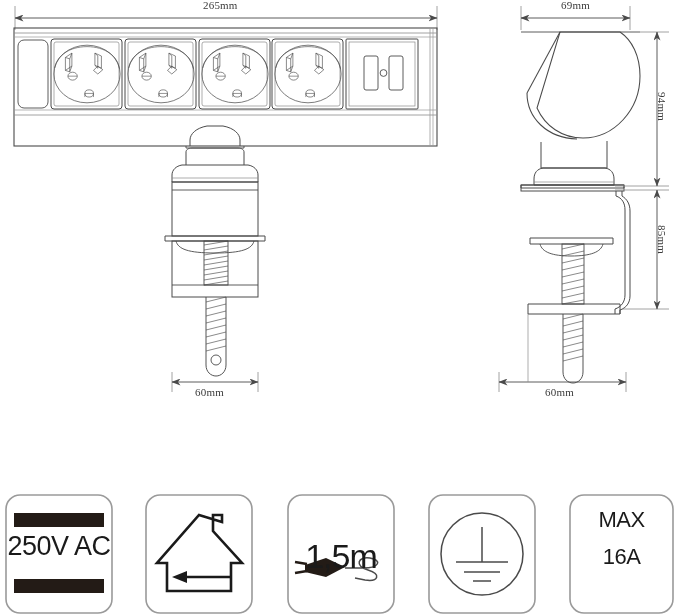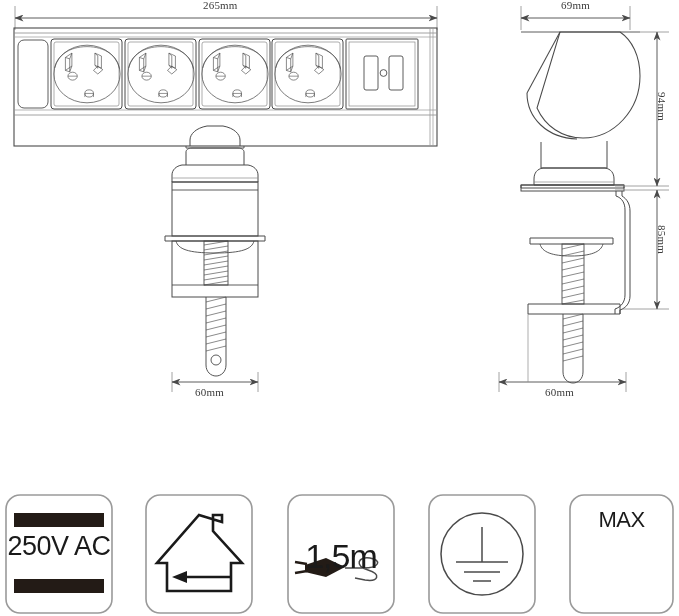--- a/index.html
+++ b/index.html
@@ -315,15 +315,16 @@
 
   <div style="position:absolute; left:6px; top:531px; width:106px; text-align:center;
               font-size:27px; color:#1a1a1a; letter-spacing:-0.5px;">250V AC</div>
 
   <div style="position:absolute; left:288px; top:505px; width:106px; text-align:center;
               font-size:34px; color:#1a1a1a; letter-spacing:-1px;margin-top:32px;">1,5m</div>
 
   <div style="position:absolute; left:570px; top:501px; width:103px; text-align:center;
               font-size:22px; line-height:37px; color:#1a1a1a; letter-spacing:-0.5px;">
     <div>MAX</div>
+    <div>16A</div>
   </div>
 
 </div>
 
 </body></html>

